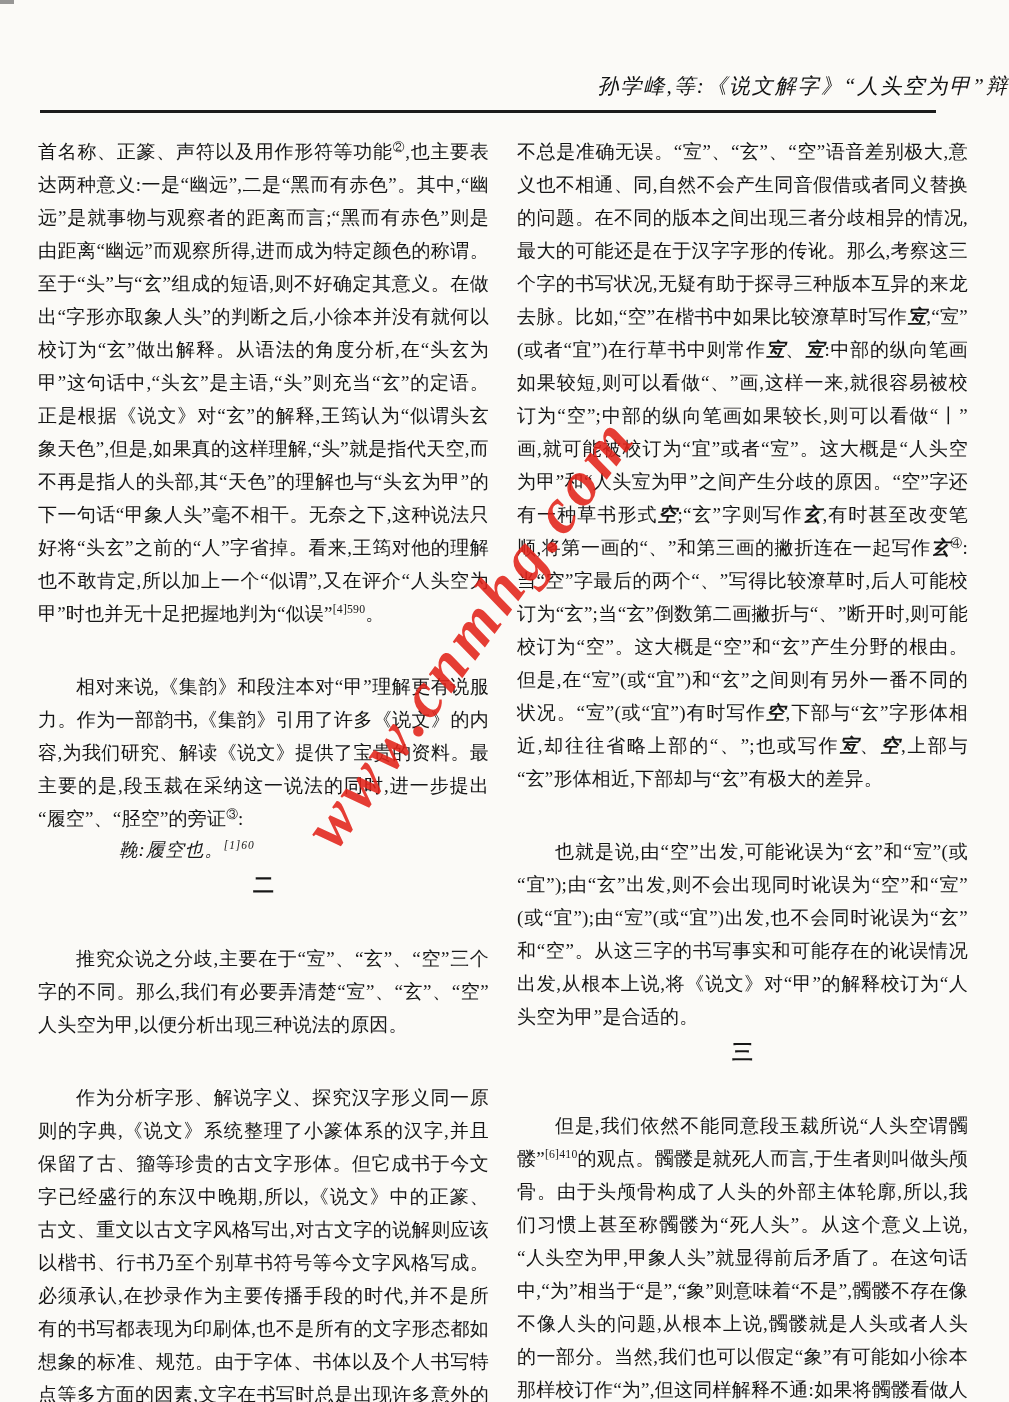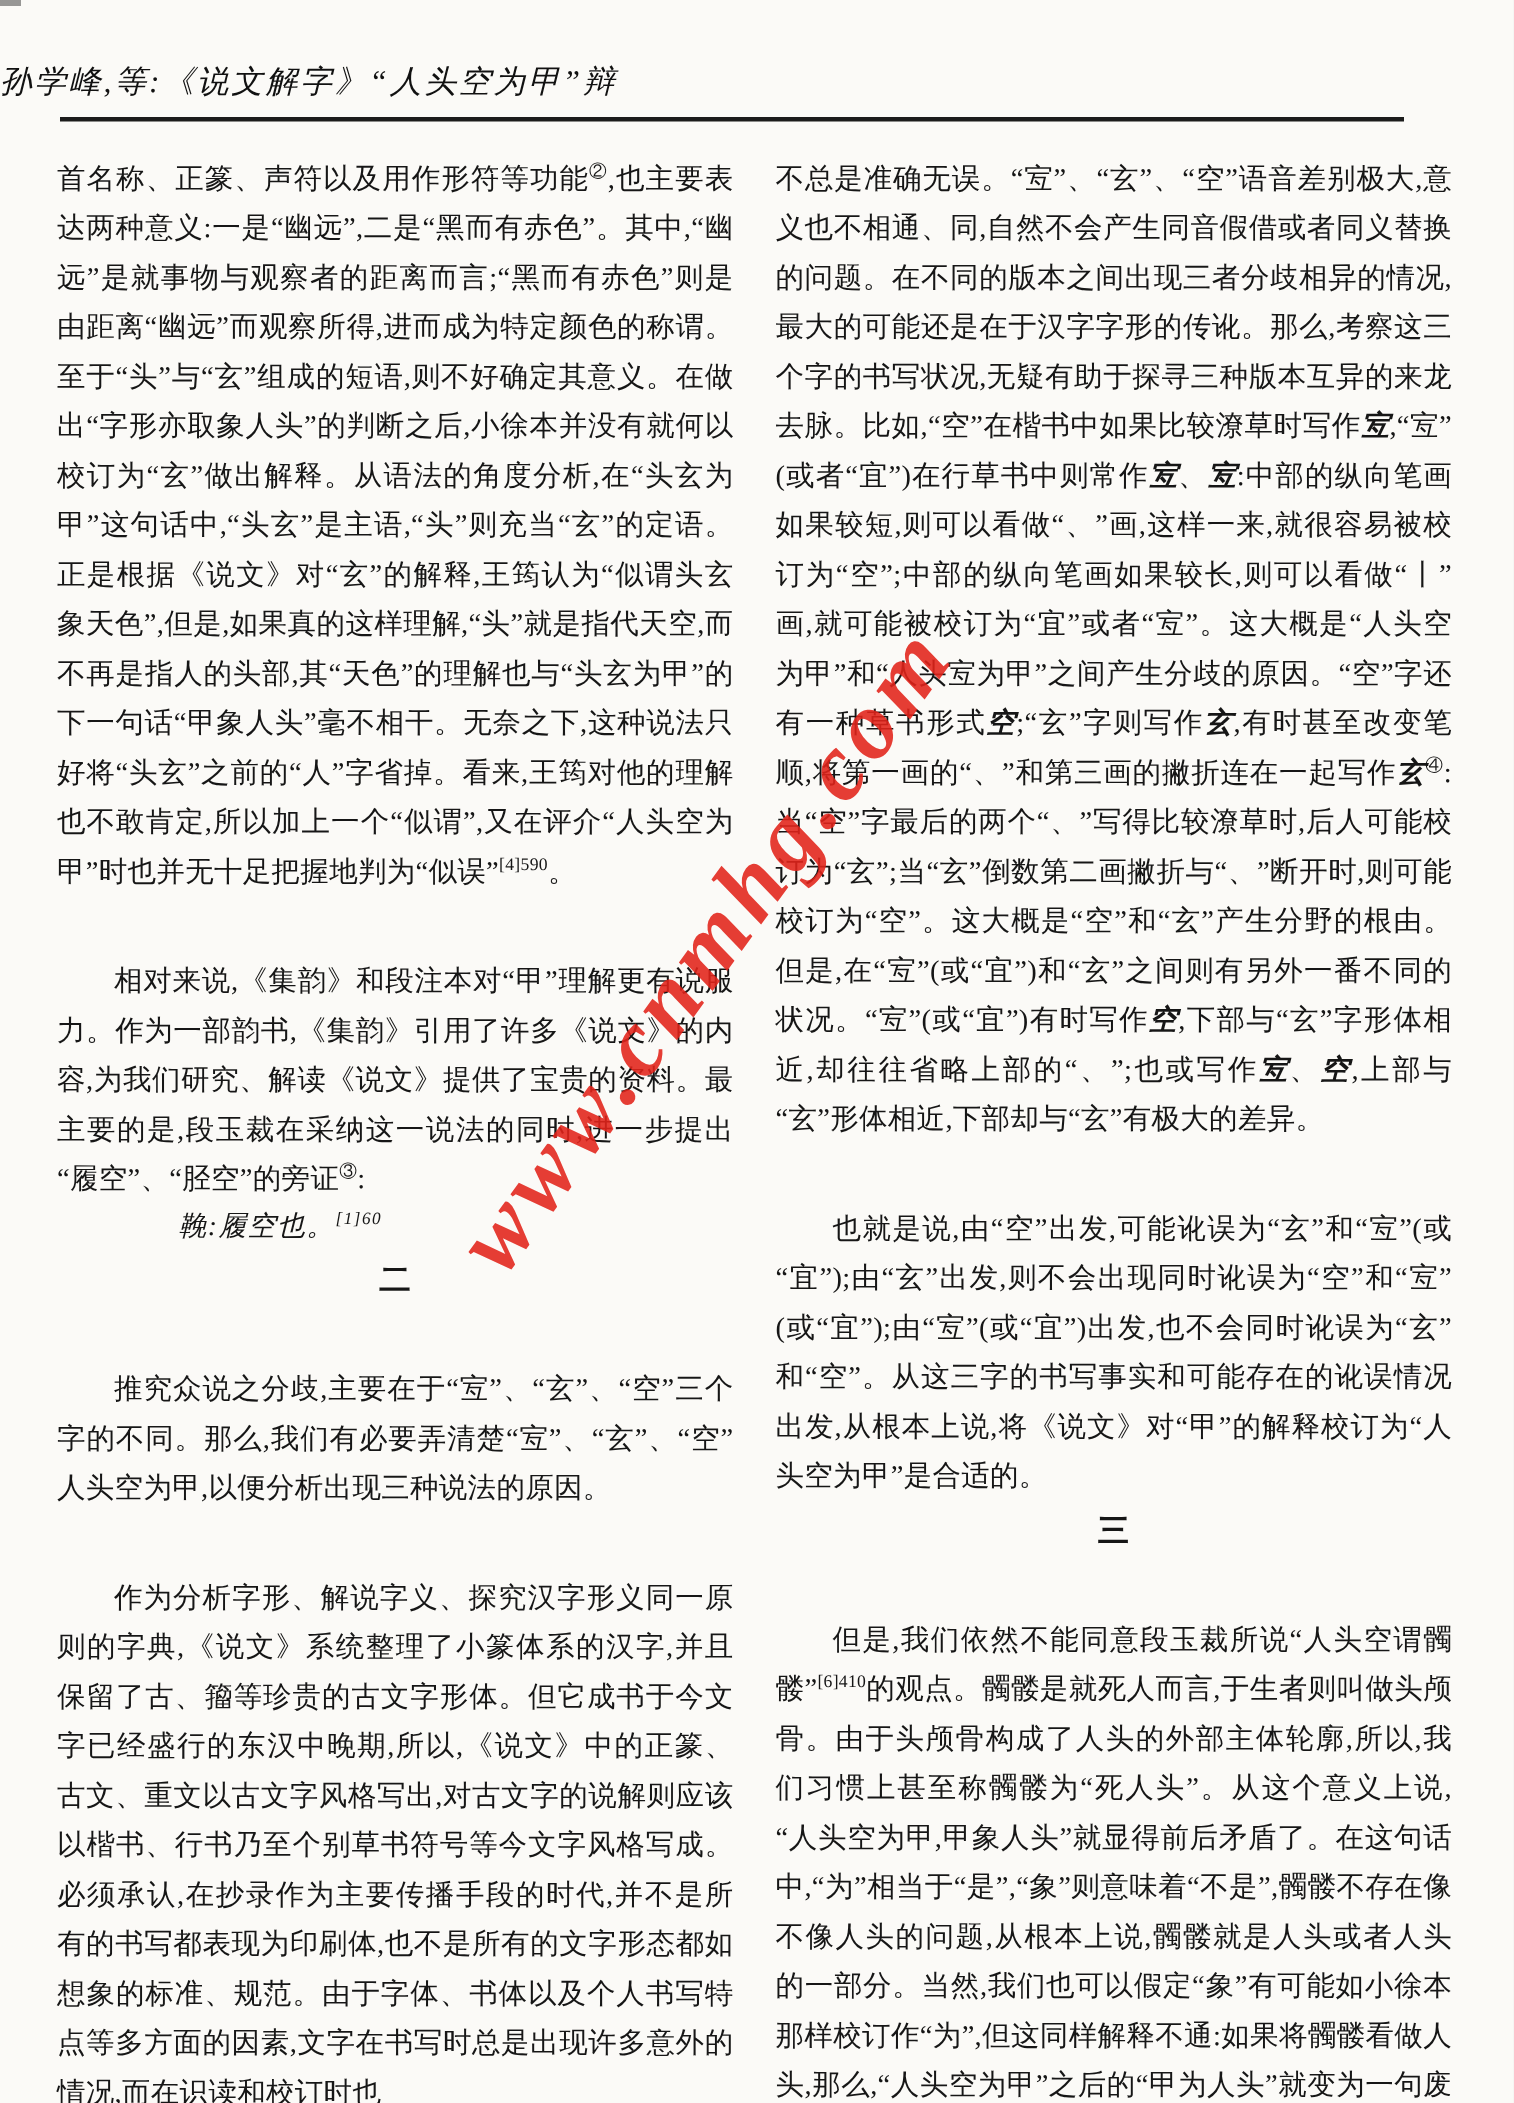--- a/index.html
+++ b/index.html
@@ -7,21 +7,21 @@
   .page{
     position:relative;
     width:1009px;height:1402px;
     margin:0 auto;
     background:#fbfaf7;
     overflow:hidden;
     font-family:"Liberation Serif","DejaVu Serif",serif;
     color:#161616;
   }
   .scan-edge{position:absolute;left:0;top:0;width:100%;height:4px;background:linear-gradient(90deg,#333 0 14px,transparent 14px);opacity:.5;}
-  .header{padding-top:40px;text-align:left;}
+  .header{padding-top:72px;text-align:right;}
   .header-title{
     font-style:italic;
     font-size:21px;
     letter-spacing:2px;
     color:#111;
   }
   .header-rule{
     margin:10px 0 0 40px;
     width:896px;height:0;
     border-top:3px solid #1c1c1c;

